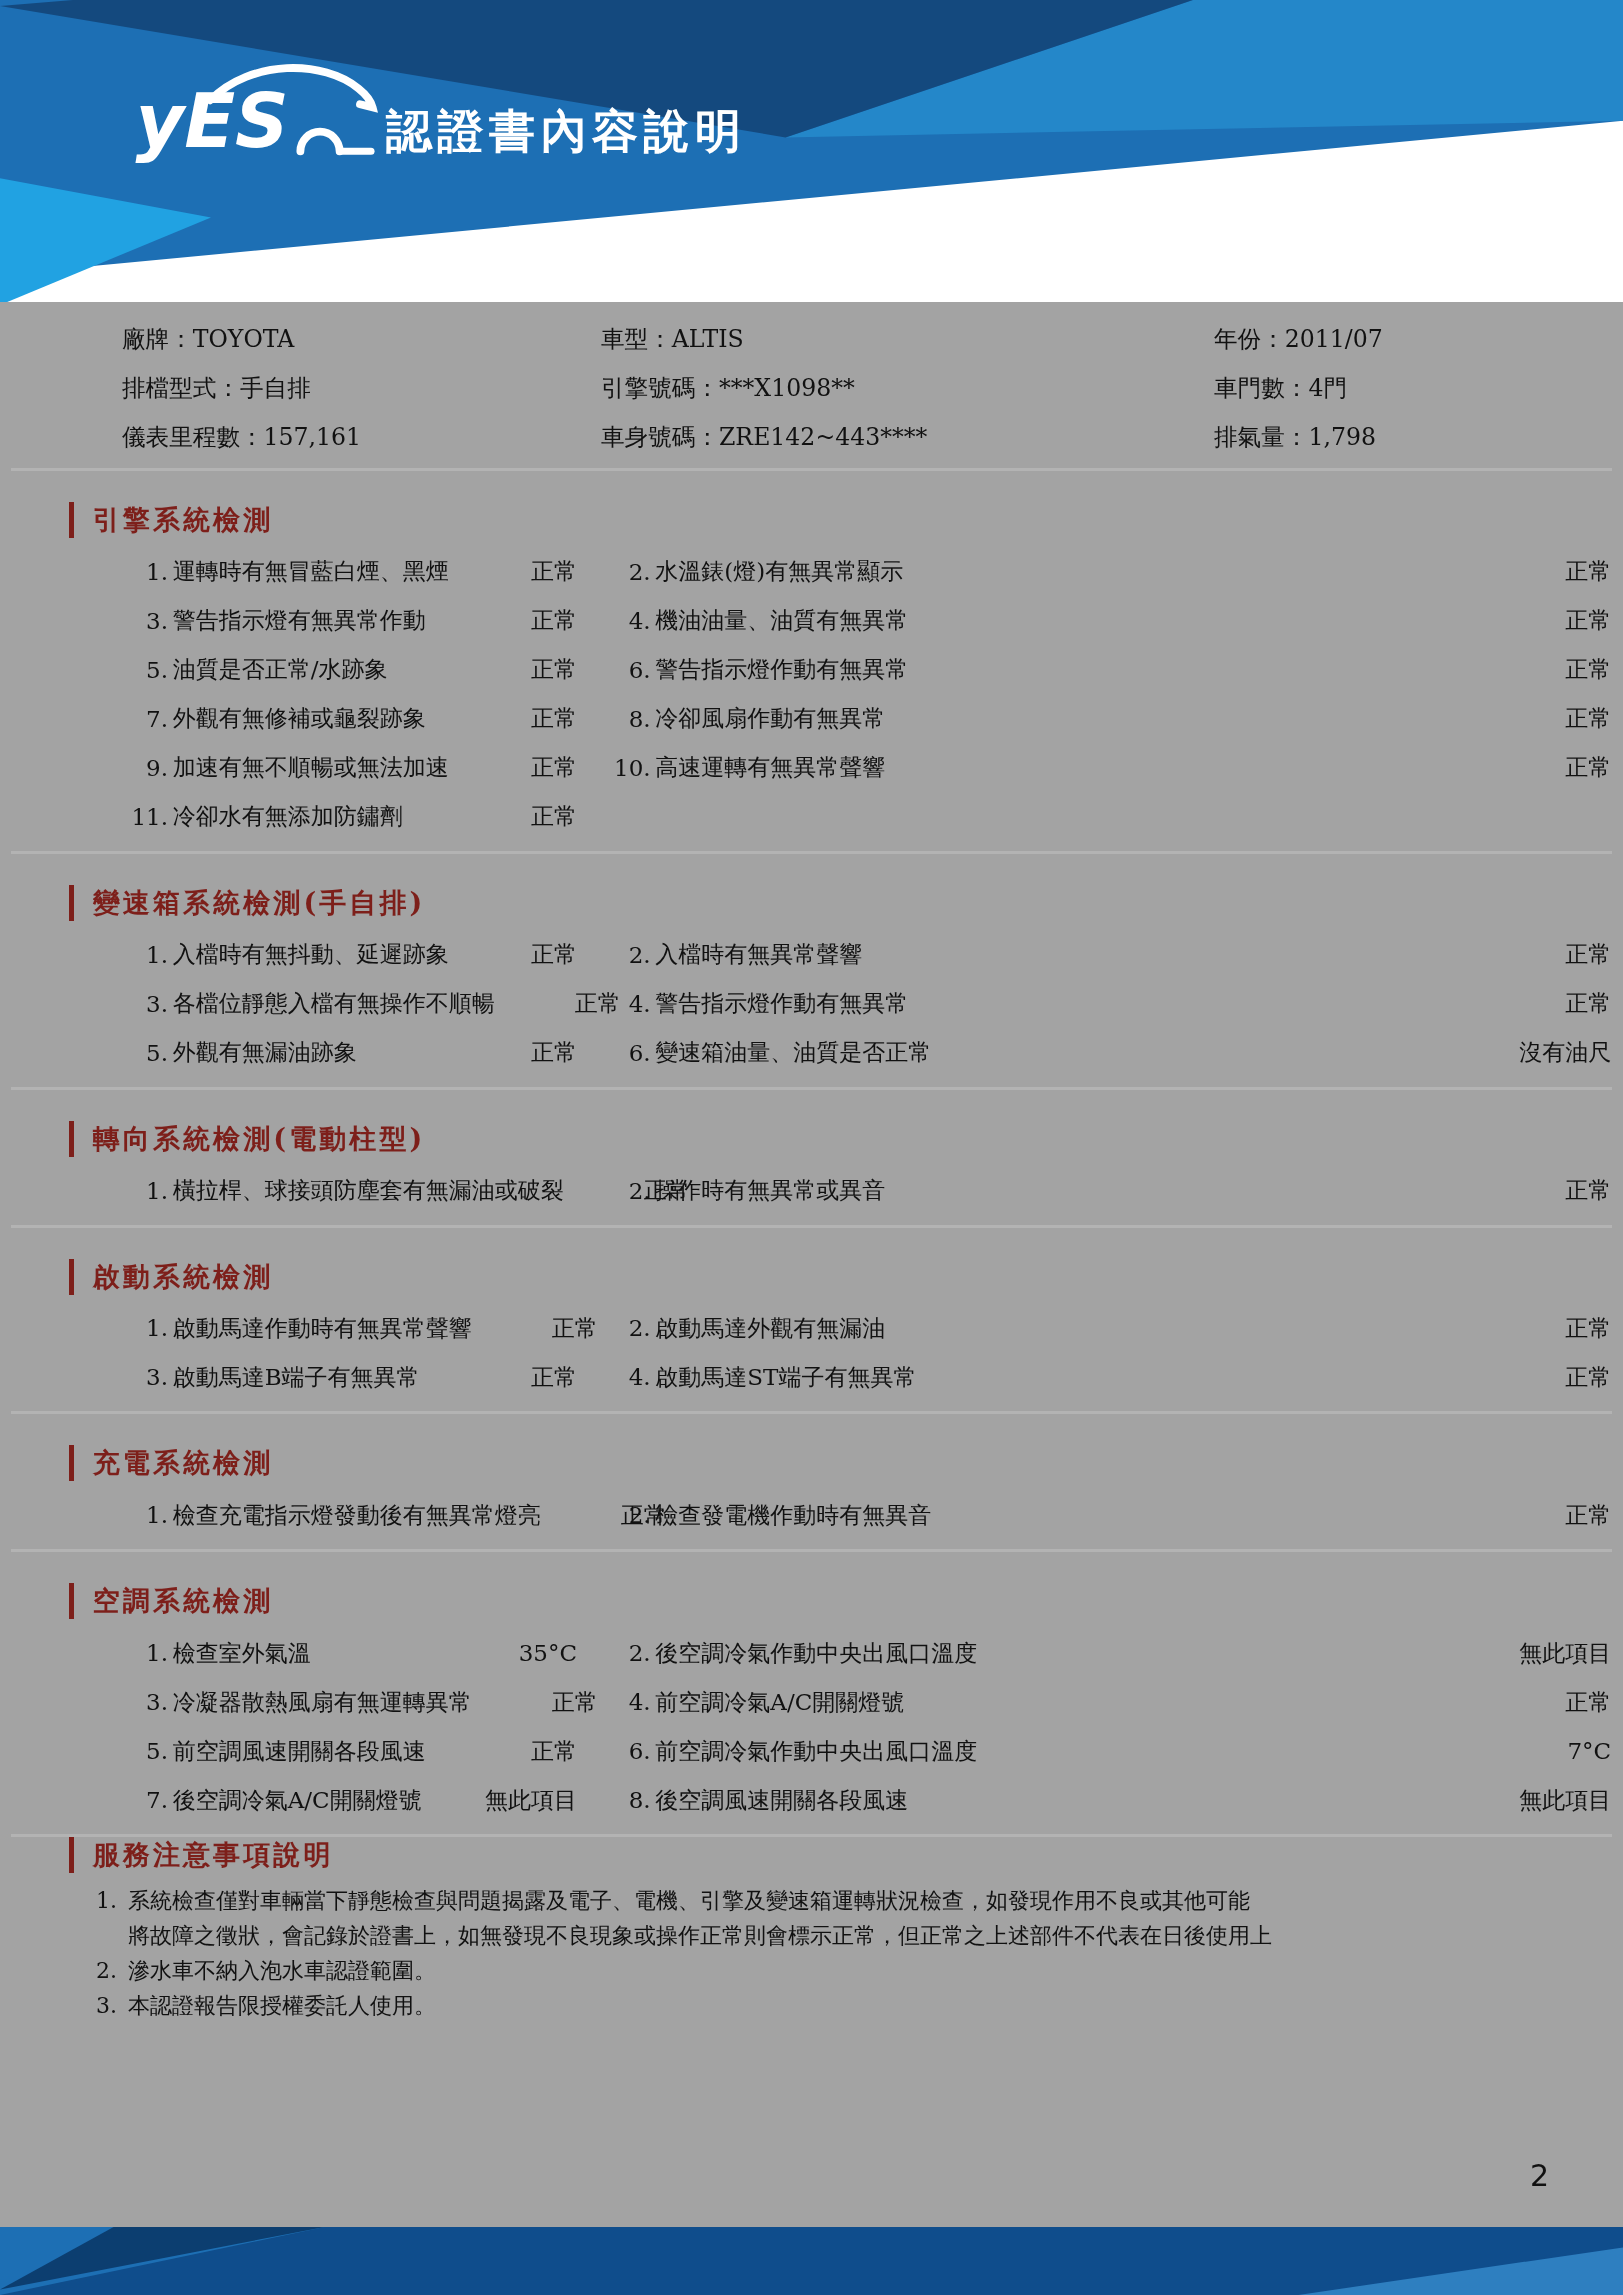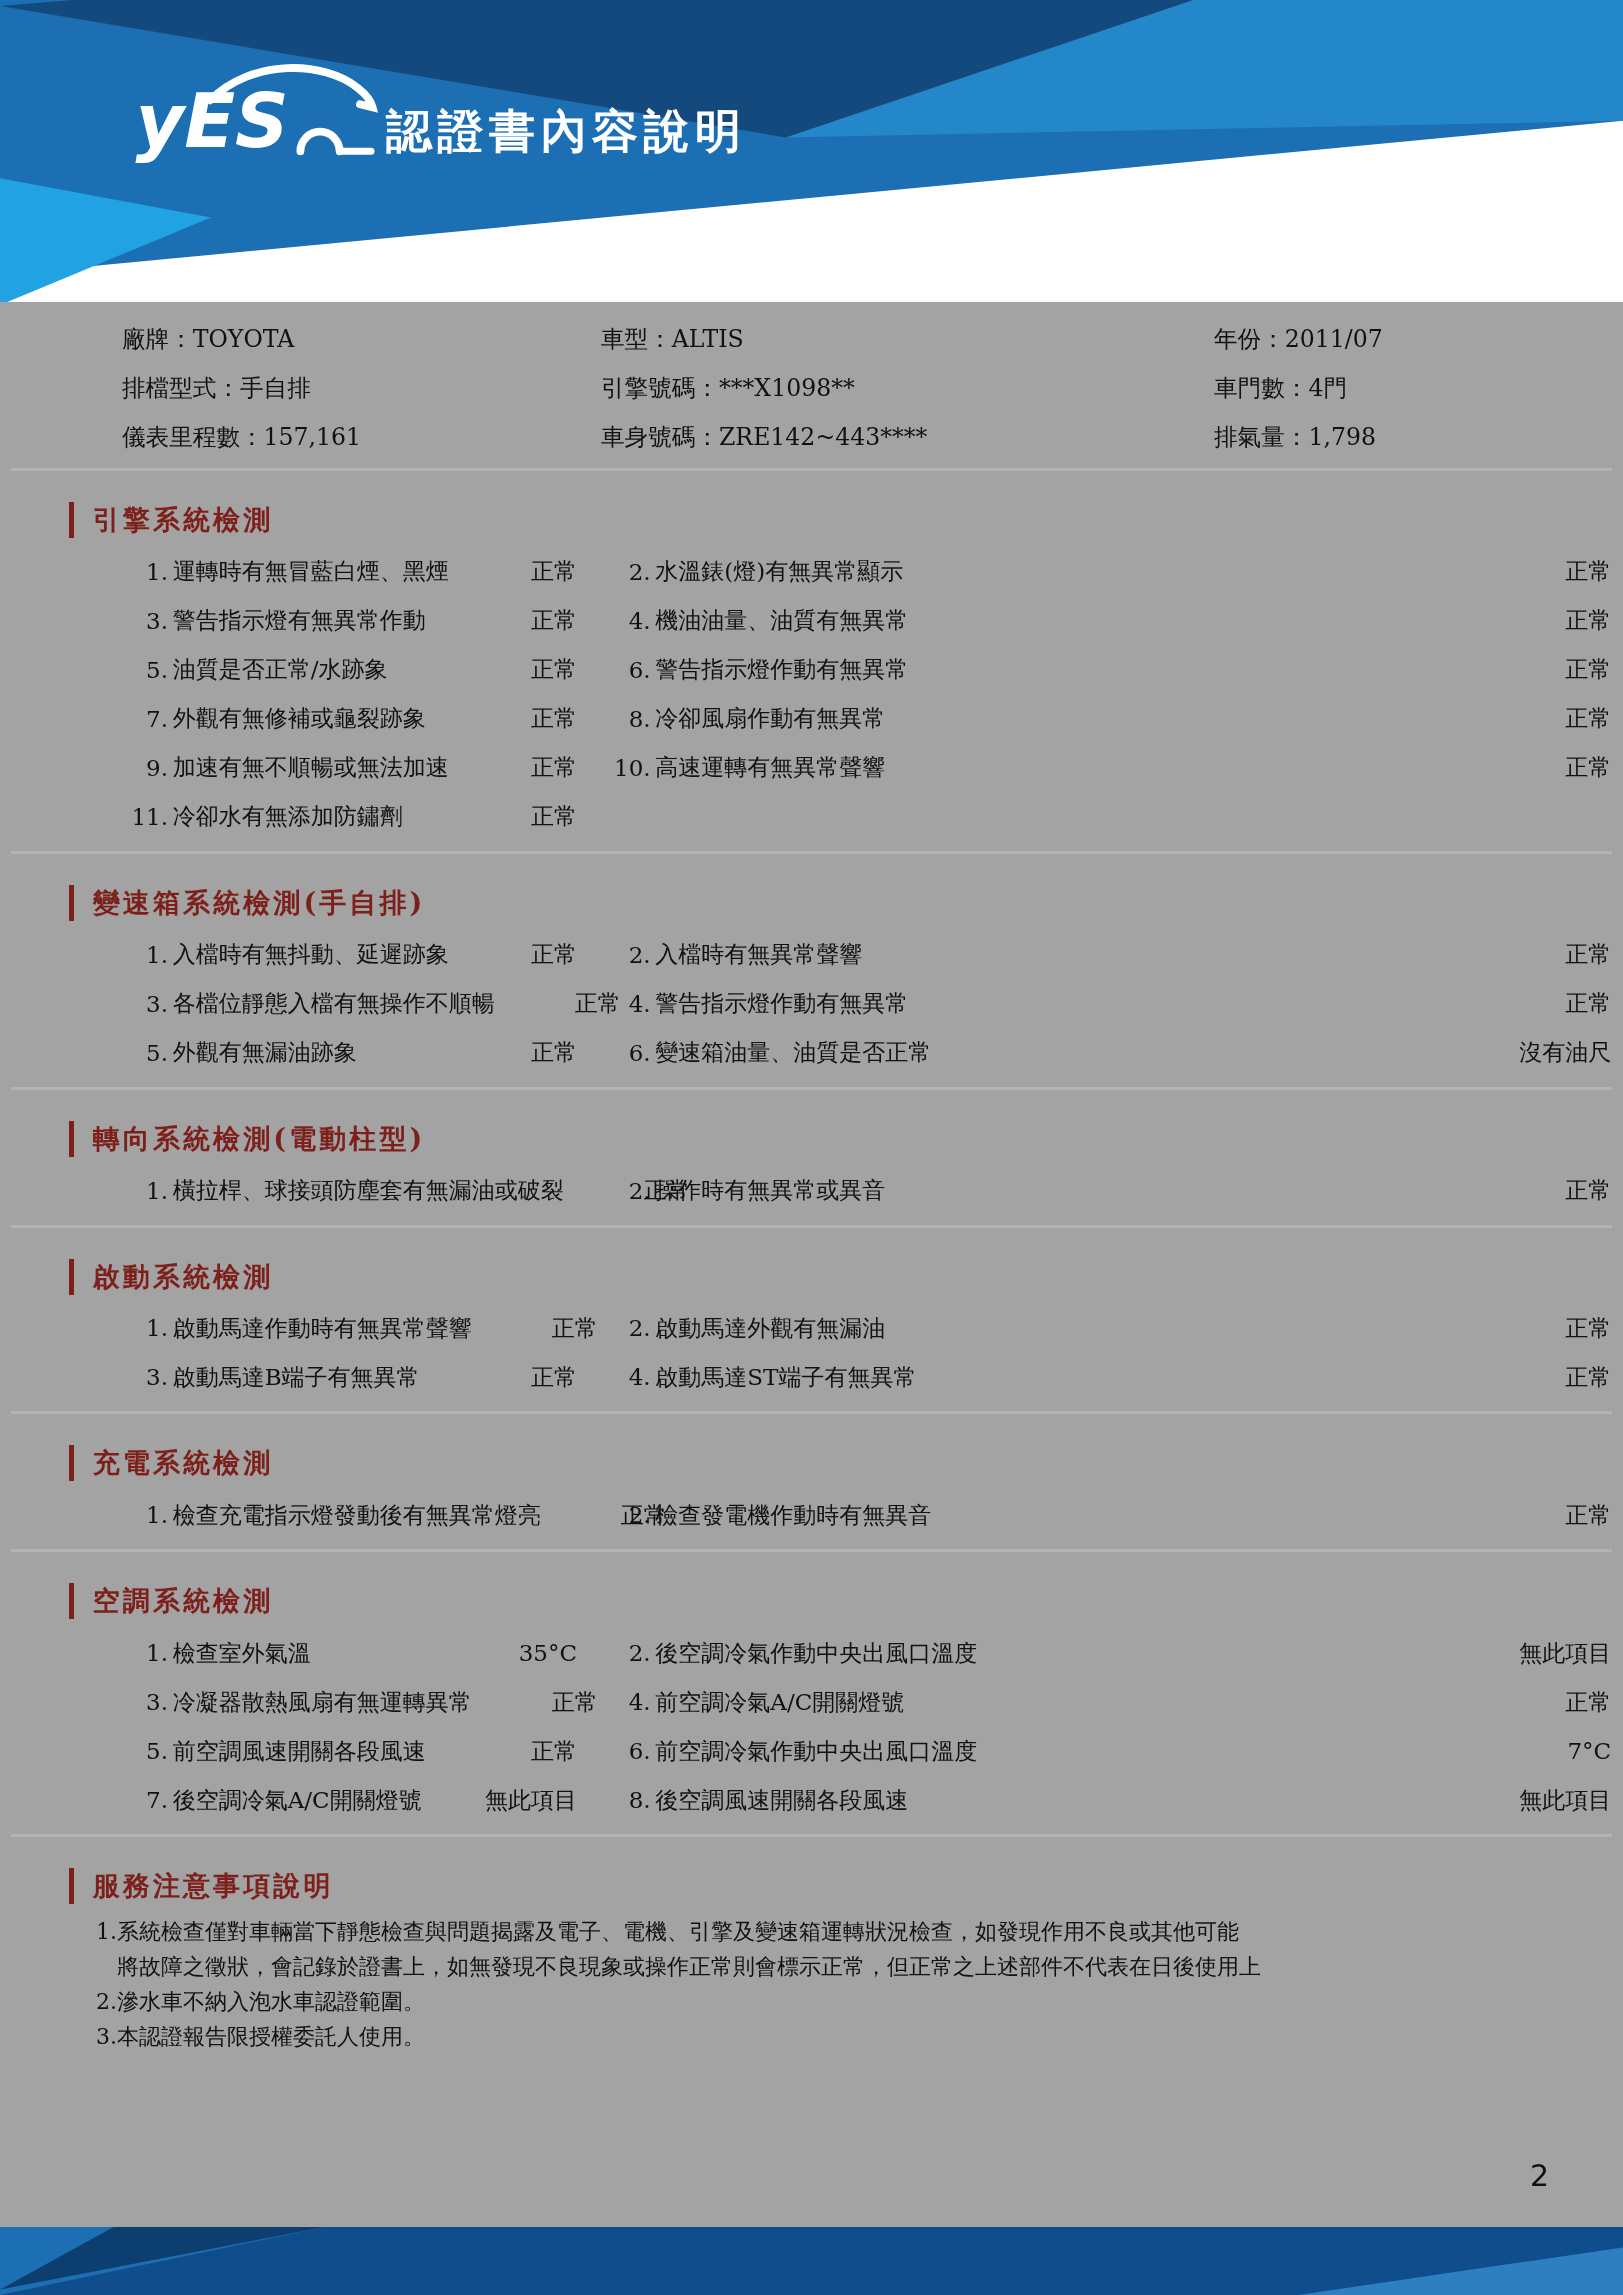--- a/index.html
+++ b/index.html
@@ -38,24 +38,24 @@
   .sec-head{display:flex;align-items:flex-start;margin-left:69px;height:36px;margin-bottom:9.4px}
   .bar{width:4.7px;height:36px;background:var(--maroon,#7d1f1a);margin-right:19px}
   .sec-title{font-size:27px;font-weight:bold;color:var(--maroon,#7d1f1a);letter-spacing:3.1px;white-space:nowrap}
   .items{display:grid;grid-template-columns:459px 1fr;column-gap:23.6px;margin:0 11.8px 9.4px 118px}
   .item{display:flex;align-items:center;height:49px;font-size:23px;white-space:nowrap}
   .item .num{width:50px;text-align:right;flex:none}
   .item .lbl{margin-left:4.7px}
   .item .val{margin-left:auto;text-align:right;min-width:126px}
 
   
-  .notes{padding-top:31px}
+  .notes{}
   .note{display:flex;margin-left:82px;margin-right:15.7px}
   .note-num{width:35px;text-align:right;flex:none;font-size:22px;line-height:35px}
-  .note-lines{}
+  .note-lines{margin-left:11px}
   .note-line{font-size:22px;line-height:35px;white-space:nowrap}
 
   .page-num{position:absolute;left:1530px;top:2158px;font-size:30px;font-family:"DejaVu Sans",sans-serif}
 
   
   .footer{position:absolute;left:0;bottom:0;width:100%;height:68px;background:var(--navy-footer,#0f4d8c);overflow:hidden}
   .f-layer{position:absolute;inset:0}
   .f-left{background:var(--blue-base,#1d6fb4);clip-path:polygon(0 0,20% 0,0 100%)}
   .f-left-dark{background:#0c3e70;clip-path:polygon(7% 0,20% 0,0 92%)}
   .f-right{background:#2e7fc0;clip-path:polygon(100% 30%,100% 100%,80% 100%)}

